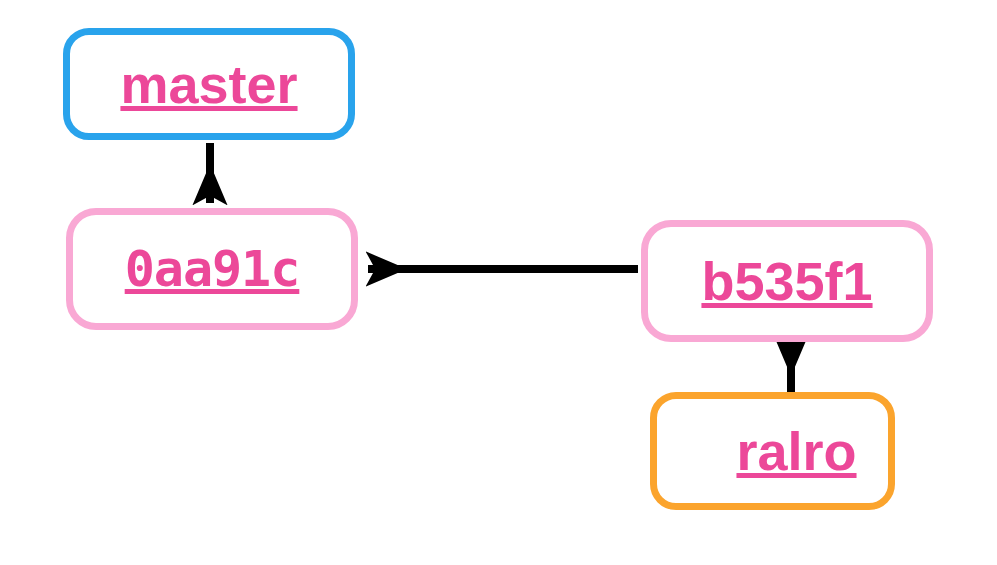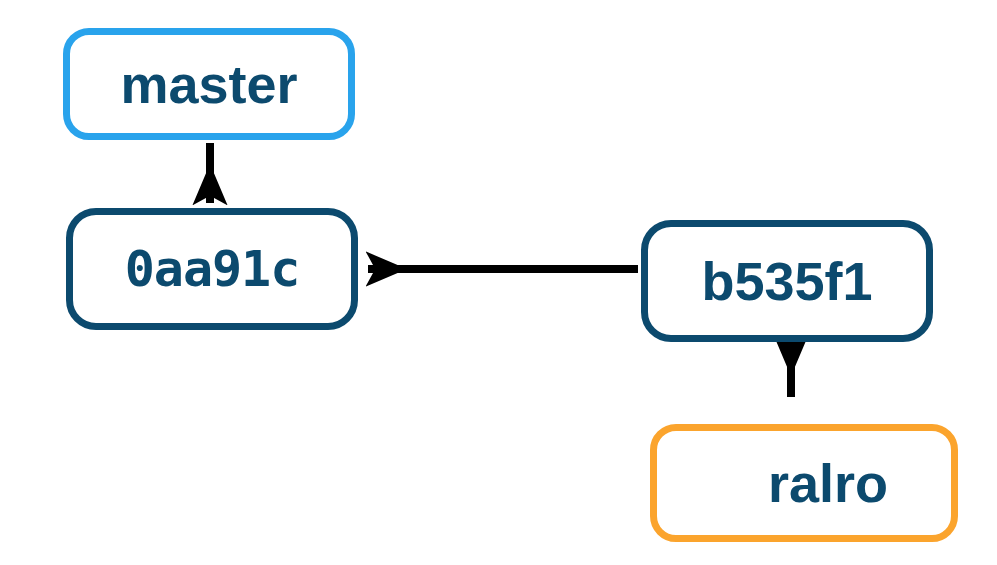--- a/index.html
+++ b/index.html
@@ -29,59 +29,60 @@
   .node {
     position: absolute;
     box-sizing: border-box;
     background: #ffffff;
     display: flex;
     align-items: center;
     justify-content: center;
     z-index: 2;
   }
   .node-label {
-    color: #0c4a6e;
+    color: #ec4899;
     font-weight: bold;
     line-height: 1;
     white-space: nowrap;
+    text-decoration: underline;
   }
 
   
   .node-ref {
     border-style: solid;
     border-width: 7px;
     border-radius: 26px;
   }
   .node-ref .node-label {
     font-family: "Liberation Sans", sans-serif;
     font-size: 54px;
   }
 
   
   .node-commit {
-    border: 7px solid #0c4a6e;
+    border: 7px solid #f9a8d4;
     border-radius: 30px;
   }
   .node-commit .node-label {
     font-size: 54px;
   }
   .node-commit.mono .node-label {
     font-family: "DejaVu Sans Mono", monospace;
     font-size: 50px;
     letter-spacing: -1px;
   }
   .node-commit.sans .node-label {
     font-family: "Liberation Sans", sans-serif;
   }
 
   
   #node-master   { left: 63px;  top: 28px;  width: 292px; height: 112px; }
   #node-0aa91c   { left: 66px;  top: 208px; width: 292px; height: 122px; }
   #node-b535f1   { left: 641px; top: 220px; width: 292px; height: 122px; }
-  #node-ralro    { left: 650px; top: 424px; width: 308px; height: 118px; padding-left: 48px; }
+  #node-ralro    { left: 650px; top: 392px; width: 245px; height: 118px; padding-left: 48px; }
 </style>
 </head>
 <body>
 
 <div id="diagram-canvas">
 
   <svg id="edge-layer" viewBox="0 0 997 565" width="997" height="565" xmlns="http://www.w3.org/2000/svg">
     <defs>
       <marker id="arrowhead" markerWidth="5.2" markerHeight="4.4" refX="4.9" refY="2.2" orient="auto" markerUnits="strokeWidth">
         <path d="M 0 2.2 L 5.2 0 L 4.0 2.2 L 5.2 4.4 Z" fill="#000000"></path>

